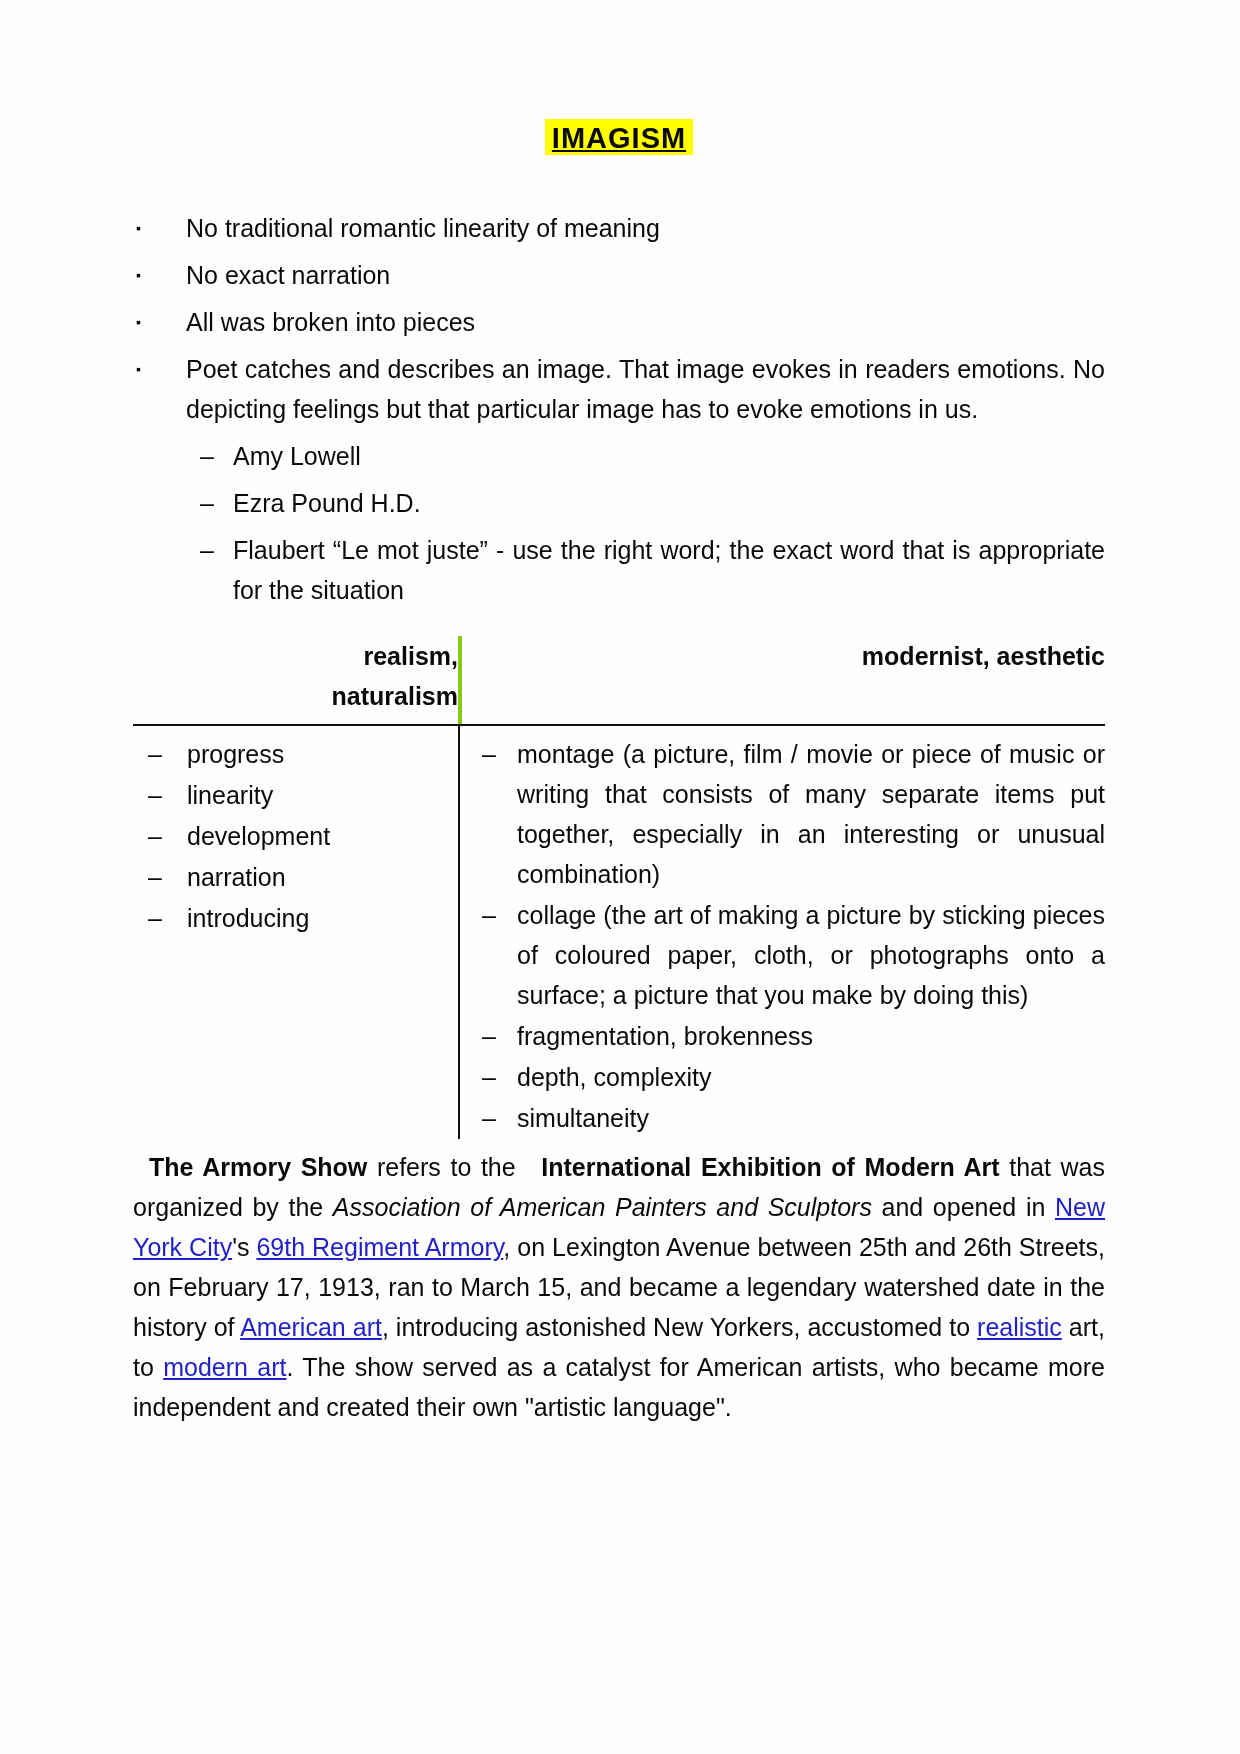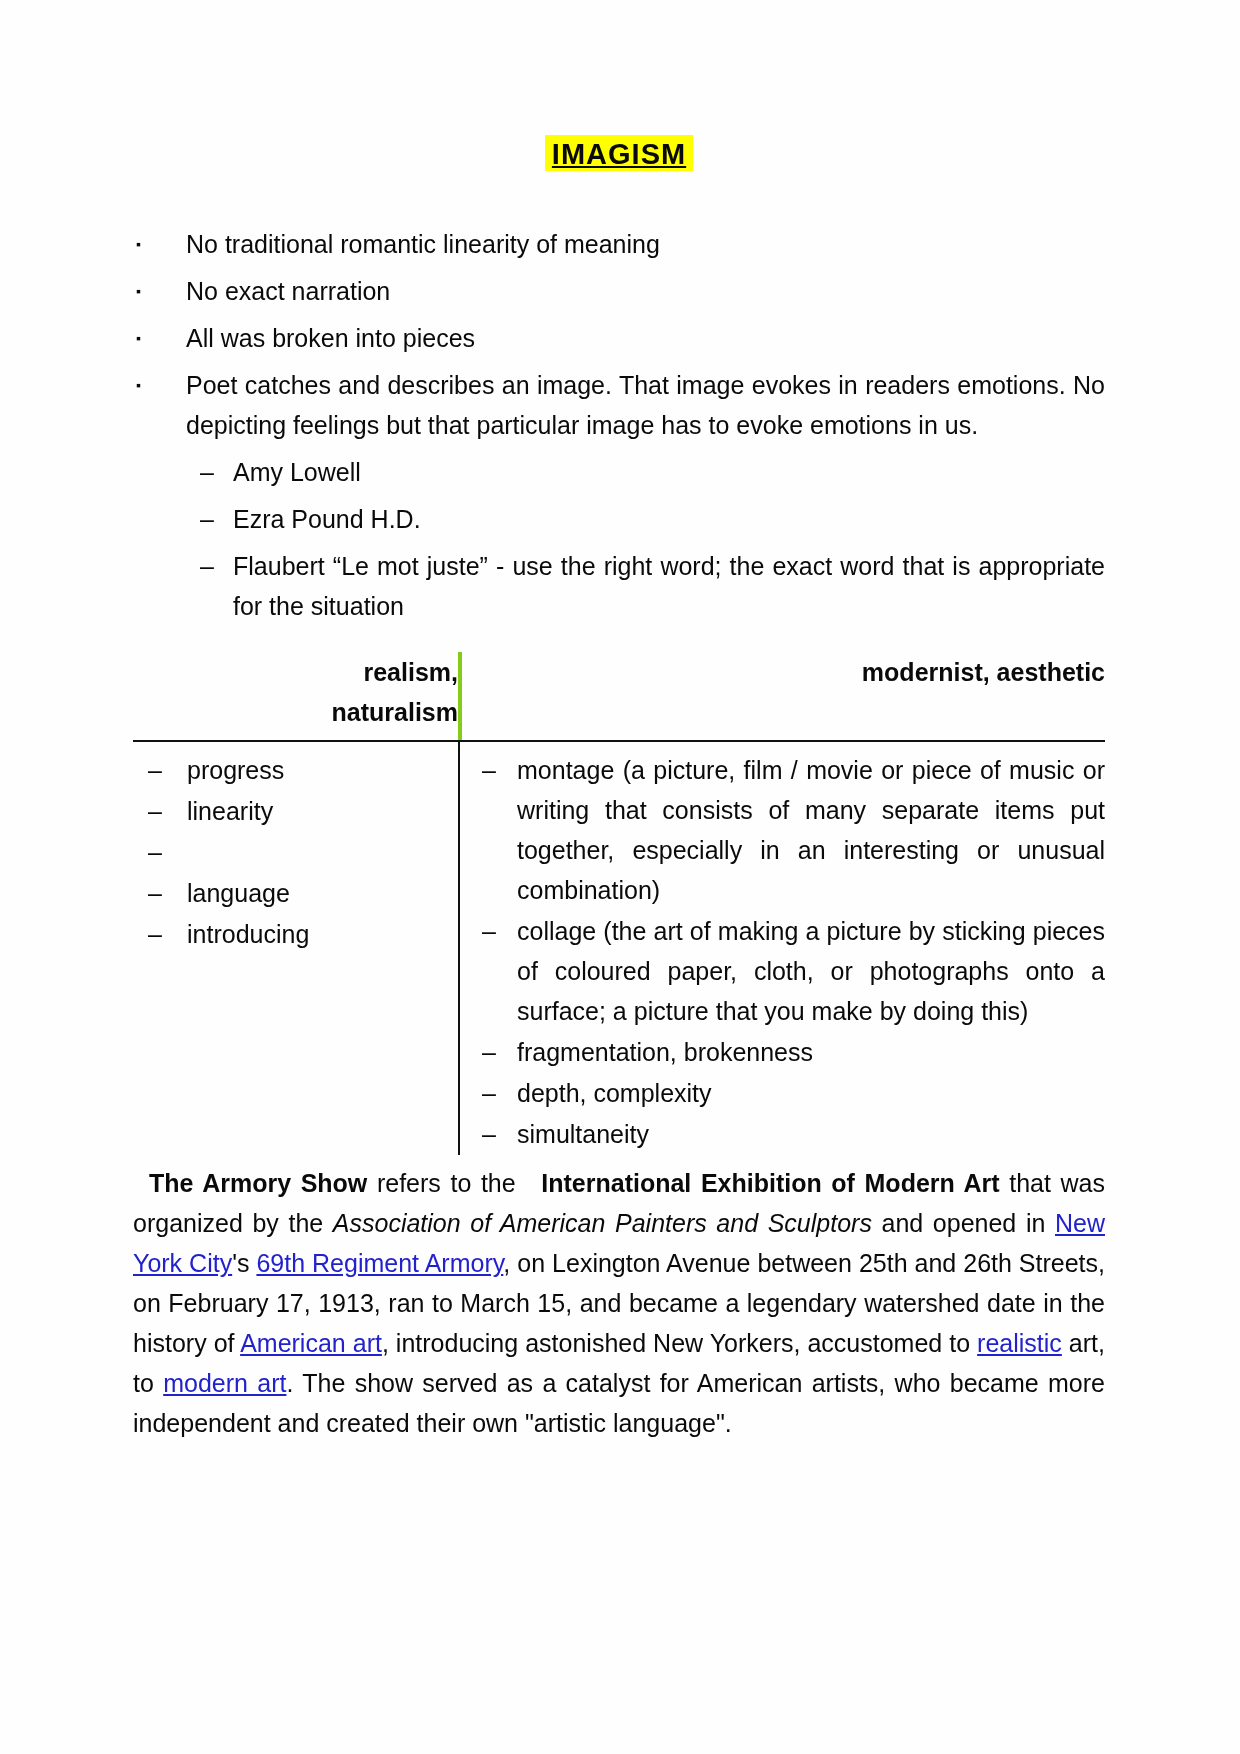--- a/index.html
+++ b/index.html
@@ -7,21 +7,21 @@
     position:relative;
     width:1240px; height:1754px;
     box-sizing:border-box;
     background:#fefefe;
     padding:118px 135px 0 133px;
     font-family:"Liberation Sans", sans-serif;
     font-size:25px; line-height:40px;
     color:#0a0a0a;
     overflow:hidden;
   }
-  .title-wrap { text-align:center; margin:16px 0 50px 0; font-size:29px; line-height:40px; }
+  .title-wrap { text-align:center; margin:0 0 50px 0; font-size:29px; line-height:40px; }
   .hl {
     background:#ffff00;
     font-weight:bold;
     text-decoration:underline;
     padding:3px 7px 1px 7px;
     letter-spacing:1px;
   }
   
   .bullets { list-style:none; margin:0; padding:0; }
   .bullets li { display:flex; margin:0 0 7px 0; }
@@ -102,24 +102,25 @@
         <div class="t-item">
           <span class="dash">–</span>
           <span class="t-text">progress</span>
         </div>
         <div class="t-item">
           <span class="dash">–</span>
           <span class="t-text">linearity</span>
         </div>
         <div class="t-item">
           <span class="dash">–</span>
+          <span class="t-text">development</span>
         </div>
         <div class="t-item">
           <span class="dash">–</span>
-          <span class="t-text">language</span>
+          <span class="t-text">narration</span>
         </div>
         <div class="t-item">
           <span class="dash">–</span>
           <span class="t-text">introducing</span>
         </div>
       </div>
     <div class="td-right">
         <div class="t-item">
           <span class="dash">–</span>
           <span class="t-text">montage (a picture, film / movie or piece of music or writing that consists of many separate items put together, especially in an interesting or unusual combination)</span>

